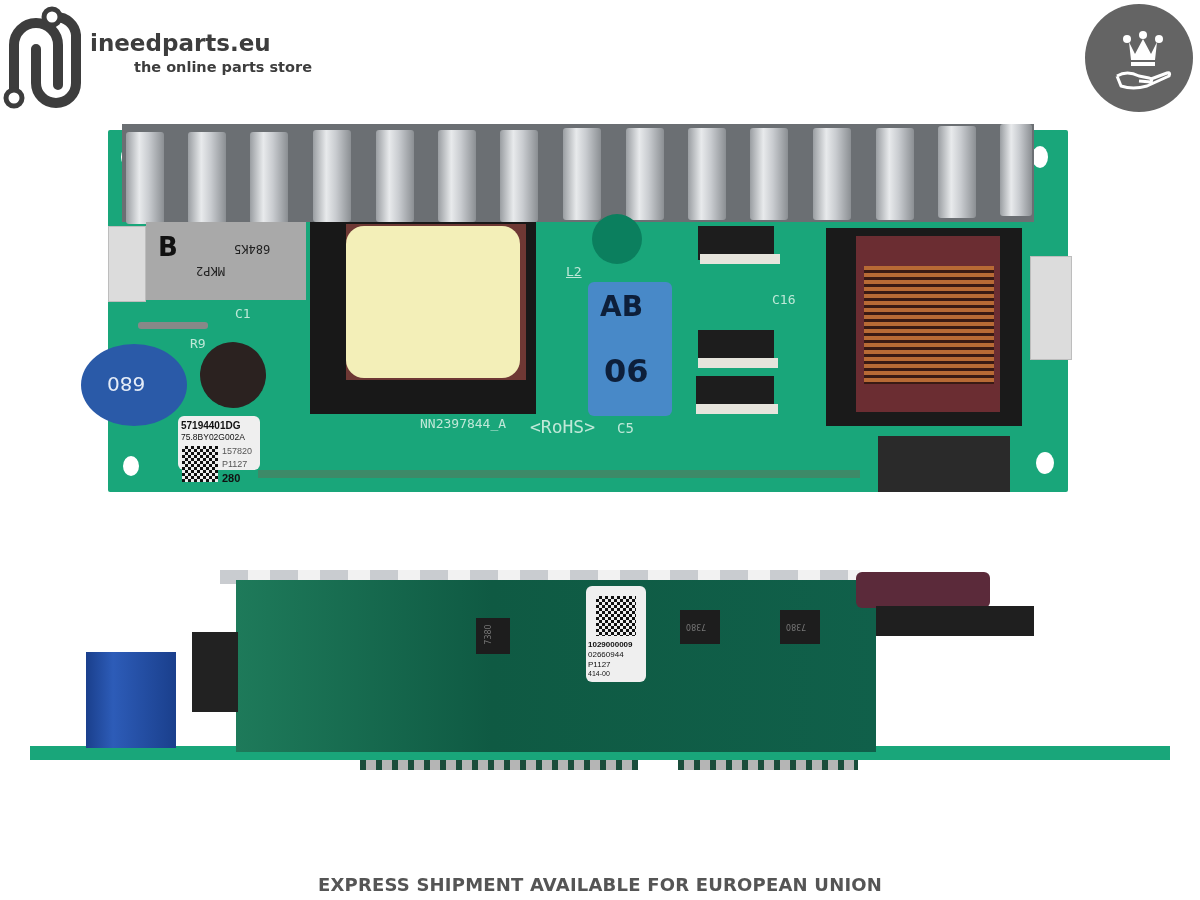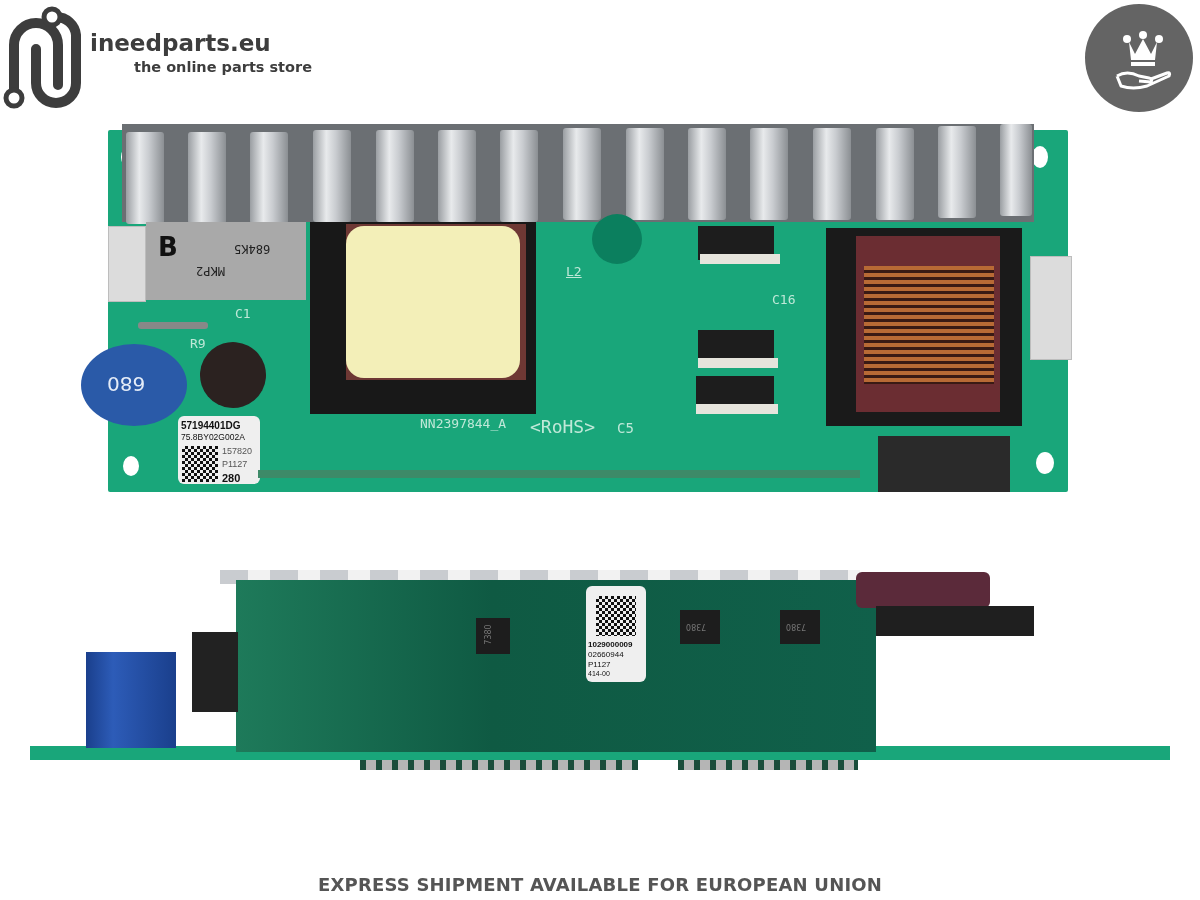--- a/index.html
+++ b/index.html
@@ -94,38 +94,42 @@
 
   <div class="abs" style="left:92px; top:224px; width:66px; height:66px; background:#2b2220; border-radius:50%; transform:rotate(-40deg);"></div>
 
   <div class="abs" style="left:202px; top:104px; width:226px; height:192px; background:#181818;"></div>
   <div class="abs" style="left:238px; top:106px; width:180px; height:156px; background:#6e3834;"></div>
   <div class="abs" style="left:238px; top:108px; width:174px; height:152px; background:#f3efb8; border-radius:18px;"></div>
   <div class="abs silk" style="left:458px; top:146px; font-size:13px;text-decoration:underline;">L2</div>
 
   <div class="abs" style="left:484px; top:96px; width:50px; height:50px; background:#0b7f5e; border-radius:50%;"></div>
 
+  <div class="abs" style="left:480px; top:164px; width:84px; height:134px; background:#4889c8; border-radius:6px;">
+    <div class="abs" style="left:12px; top:8px; font-weight:bold; font-size:28px; color:#0d1f3a;">AB</div>
+    <div class="abs" style="left:16px; top:70px; font-weight:bold; font-size:32px; color:#0d1f3a;">06</div>
+  </div>
   <div class="abs silk" style="left:509px; top:302px; font-size:14px;">C5</div>
 
   <div class="abs ic" style="left:590px; top:108px; width:76px; height:34px;"></div>
   <div class="abs" style="left:592px; top:136px; width:80px; height:10px; background:#e6e4dc;"></div>
   <div class="abs silk" style="left:664px; top:174px; font-size:13px;">C16</div>
   <div class="abs ic" style="left:590px; top:212px; width:76px; height:32px;"></div>
   <div class="abs" style="left:590px; top:240px; width:80px; height:10px; background:#e6e4dc;"></div>
   <div class="abs ic" style="left:588px; top:258px; width:78px; height:34px;"></div>
   <div class="abs" style="left:588px; top:286px; width:82px; height:10px; background:#e6e4dc;"></div>
 
   <div class="abs" style="left:718px; top:110px; width:196px; height:198px; background:#1a1a1a;"></div>
   <div class="abs" style="left:748px; top:118px; width:144px; height:176px; background:#6b2d32;"></div>
   <div class="abs" style="left:756px; top:148px; width:130px; height:118px; background:repeating-linear-gradient(180deg,#b86a35 0 4px,#3a1a14 4px 7px);"></div>
   <div class="abs" style="left:922px; top:138px; width:40px; height:102px; background:#dcdcdc; border:1px solid #bdbdbd;"></div>
 
   <div class="abs" style="left:770px; top:318px; width:132px; height:56px; background:#2a2a2a;"></div>
 
-  <div class="abs label-sticker" style="left:70px; top:298px; width:82px; height:68px;">
+  <div class="abs label-sticker" style="left:70px; top:298px; width:82px; height:54px;">
     <div class="abs" style="left:3px; top:4px; font-size:10px; font-weight:bold;">57194401DG</div>
     <div class="abs" style="left:3px; top:16px; font-size:8.5px;">75.8BY02G002A</div>
     <div class="abs" style="left:4px; top:30px; width:36px; height:36px; background:repeating-conic-gradient(#111 0 25%,#eee 0 50%) 0 0/6px 6px;"></div>
     <div class="abs" style="left:44px; top:30px; font-size:9px; color:#555;text-align:right;">157820</div>
     <div class="abs" style="left:44px; top:43px; font-size:9px; color:#555;">P1127</div>
     <div class="abs" style="left:44px; top:56px; font-size:11px; font-weight:bold;">280</div>
   </div>
 
   <div class="abs" style="left:150px; top:352px; width:602px; height:8px; background:#3d8a68;"></div>
   <div class="abs silk" style="left:312px; top:298px; font-size:13px;">NN2397844_A</div>

